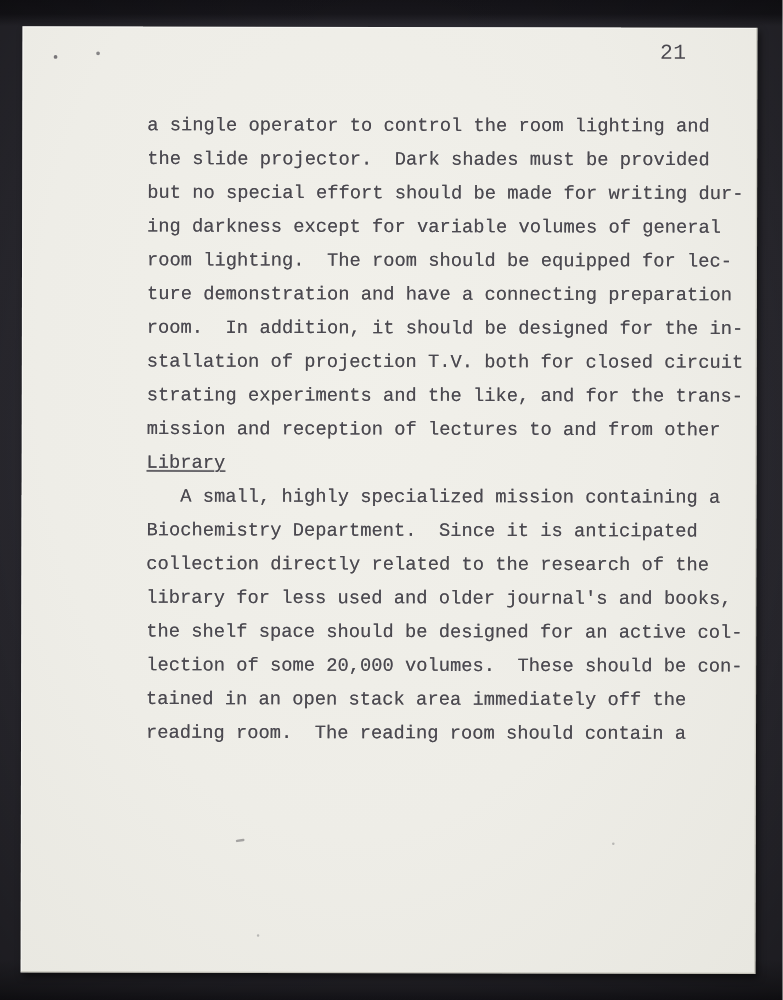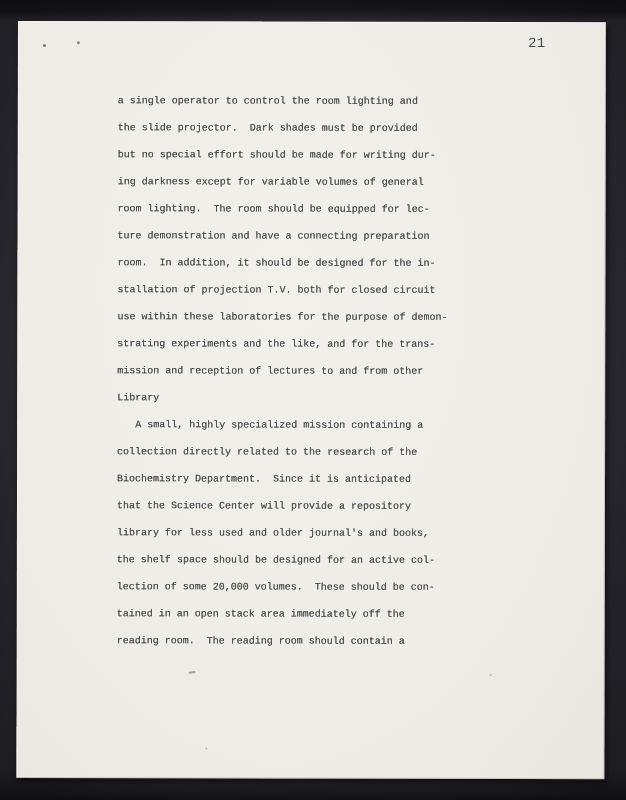--- a/index.html
+++ b/index.html
@@ -26,39 +26,40 @@
     box-shadow:
       2px 3px 6px rgba(0,0,0,0.55),
       inset -1px -1px 0 rgba(130,125,110,0.35),
       inset 1px 1px 0 rgba(255,255,255,0.5);
     transform: rotate(0.12deg);
     transform-origin: top left;
   }
   .page-number {
     position: absolute;
     left: 510px; top: 8px;
-    font-size: 14px;
+    font-size: 17px;
     line-height: 27px;
     color: var(--ink, #4b4950);
     letter-spacing: 0.5px;
   }
   .text-body {
     position: absolute;
     left: 100px; top: 66px;
     width: 460px;
   }
   .line {
     white-space: pre;
-    font-size: 10px;
+    font-size: 15px;
     line-height: 27px;
     height: 27px;
     color: var(--ink, #4b4950);
     text-shadow: 0 0 0.5px rgba(70,68,75,0.7);
   }
   .line.heading {
+    text-decoration: underline;
     text-underline-offset: 2px;
     text-decoration-thickness: 1px;
   }
   .speck {
     position: absolute;
     border-radius: 50%;
     background: #5a585c;
   }
   .speck.dash {
     border-radius: 1px;
@@ -75,28 +76,26 @@
 
   <div class="text-body">
       <div class="line">a single operator to control the room lighting and</div>
       <div class="line">the slide projector.  Dark shades must be provided</div>
       <div class="line">but no special effort should be made for writing dur-</div>
       <div class="line">ing darkness except for variable volumes of general</div>
       <div class="line">room lighting.  The room should be equipped for lec-</div>
       <div class="line">ture demonstration and have a connecting preparation</div>
       <div class="line">room.  In addition, it should be designed for the in-</div>
       <div class="line">stallation of projection T.V. both for closed circuit</div>
-      <div class="line">use within these laboratories for the purpose of demon-</div>
       <div class="line">strating experiments and the like, and for the trans-</div>
       <div class="line">mission and reception of lectures to and from other</div>
       <div class="line heading">Library</div>
       <div class="line">   A small, highly specialized mission containing a</div>
+      <div class="line">Biochemistry Department.  Since it is anticipated</div>
       <div class="line">collection directly related to the research of the</div>
-      <div class="line">Biochemistry Department.  Since it is anticipated</div>
-      <div class="line">that the Science Center will provide a repository</div>
       <div class="line">library for less used and older journal's and books,</div>
       <div class="line">the shelf space should be designed for an active col-</div>
       <div class="line">lection of some 20,000 volumes.  These should be con-</div>
       <div class="line">tained in an open stack area immediately off the</div>
       <div class="line">reading room.  The reading room should contain a</div>
     </div>
 
   <div class="speck" style="left:25px; top:23px; width:3px; height:3px; opacity:.8;"></div>
   <div class="speck" style="left:59px; top:20px; width:3px; height:3px; opacity:.7;"></div>
   <div class="speck dash" style="left:172px; top:650px; width:7px; height:2px; opacity:.5;"></div>

